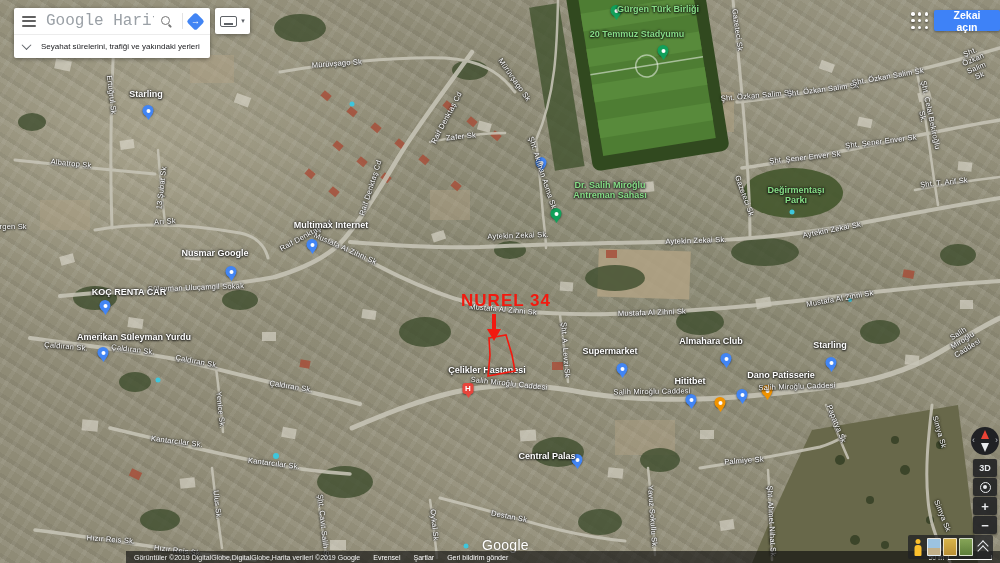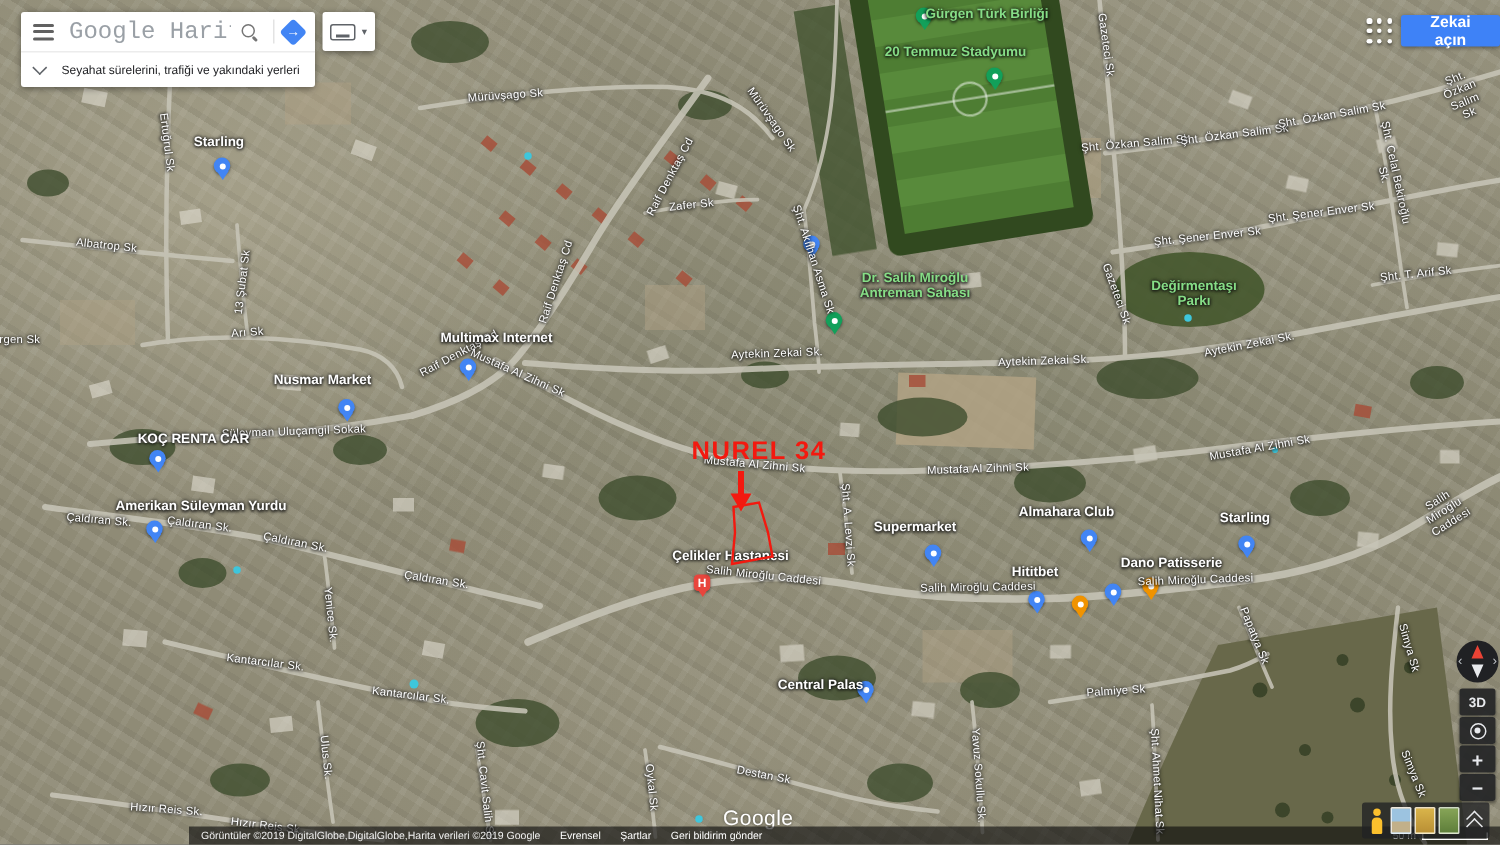--- a/index.html
+++ b/index.html
@@ -366,21 +366,21 @@
         <div class="lbl s" style="left: 805px; top: 158px; transform: translate(-50%, -50%) rotate(-6deg);">Şht. Şener Enver Sk</div>
         <div class="lbl s" style="left: 881px; top: 142px; transform: translate(-50%, -50%) rotate(-7deg);">Şht. Şener Enver Sk</div>
         <div class="lbl s" style="left: 926px; top: 116px; transform: translate(-50%, -50%) rotate(78deg);">Şht. Celal Bekiroğlu Sk.</div>
         <div class="lbl s" style="left: 944px; top: 183px; transform: translate(-50%, -50%) rotate(-6deg);">Şht. T. Arif Sk</div>
         <div class="lbl s" style="left: 737px; top: 30px; transform: translate(-50%, -50%) rotate(82deg);">Gazeteci Sk</div>
         <div class="lbl s" style="left: 744px; top: 196px; transform: translate(-50%, -50%) rotate(70deg);">Gazeteci Sk</div>
         <div class="lbl s" style="left: 542px; top: 173px; transform: translate(-50%, -50%) rotate(72deg);">Şht. Akılhan Asma Sk</div>
         <div class="lbl s" style="left: 565px; top: 350px; transform: translate(-50%, -50%) rotate(86deg);">Şht. A. Levzi Sk</div>
         <div class="lbl s" style="left: 434px; top: 525px; transform: translate(-50%, -50%) rotate(84deg);">Oykal Sk</div>
         <div class="lbl p" style="left: 146px; top: 95px; transform: translate(-50%, -50%) rotate(0deg);">Starling</div>
-        <div class="lbl p" style="left: 215px; top: 254px; transform: translate(-50%, -50%) rotate(0deg);">Nusmar Market</div>
+        <div class="lbl p" style="left: 215px; top: 254px; transform: translate(-50%, -50%) rotate(0deg);">Nusmar Google</div>
         <div class="lbl p" style="left: 331px; top: 226px; transform: translate(-50%, -50%) rotate(0deg);">Multimax Internet</div>
         <div class="lbl p" style="left: 129px; top: 293px; transform: translate(-50%, -50%) rotate(0deg);">KOÇ RENTA CAR</div>
         <div class="lbl p" style="left: 134px; top: 338px; transform: translate(-50%, -50%) rotate(0deg);">Amerikan Süleyman Yurdu</div>
         <div class="lbl p" style="left: 487px; top: 371px; transform: translate(-50%, -50%) rotate(0deg);">Çelikler Hastanesi</div>
         <div class="lbl p" style="left: 610px; top: 352px; transform: translate(-50%, -50%) rotate(0deg);">Supermarket</div>
         <div class="lbl p" style="left: 711px; top: 342px; transform: translate(-50%, -50%) rotate(0deg);">Almahara Club</div>
         <div class="lbl p" style="left: 781px; top: 376px; transform: translate(-50%, -50%) rotate(0deg);">Dano Patisserie</div>
         <div class="lbl p" style="left: 830px; top: 346px; transform: translate(-50%, -50%) rotate(0deg);">Starling</div>
         <div class="lbl p" style="left: 690px; top: 382px; transform: translate(-50%, -50%) rotate(0deg);">Hititbet</div>
         <div class="lbl p" style="left: 547px; top: 457px; transform: translate(-50%, -50%) rotate(0deg);">Central Palas</div>

